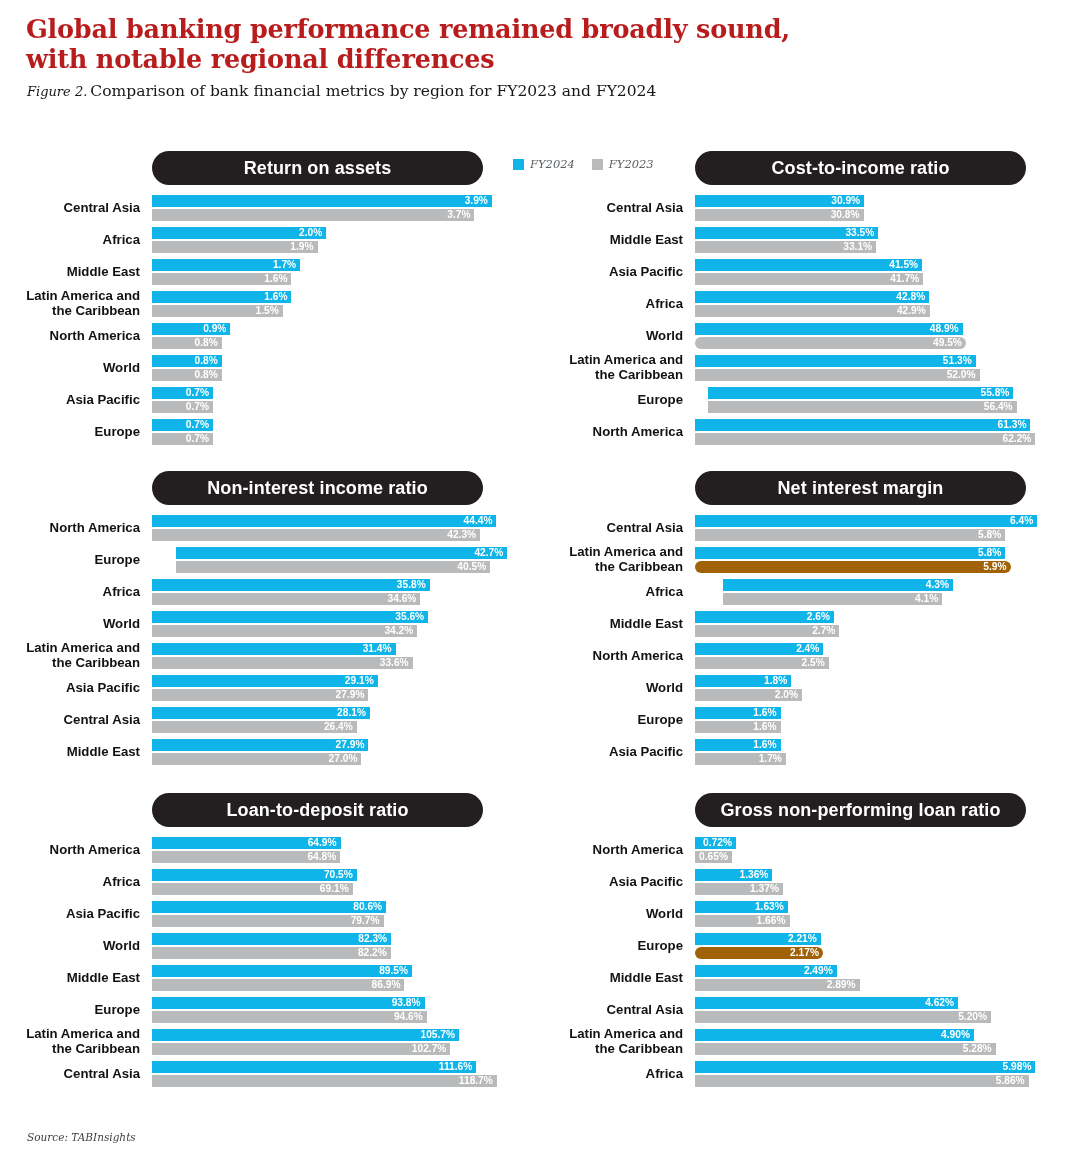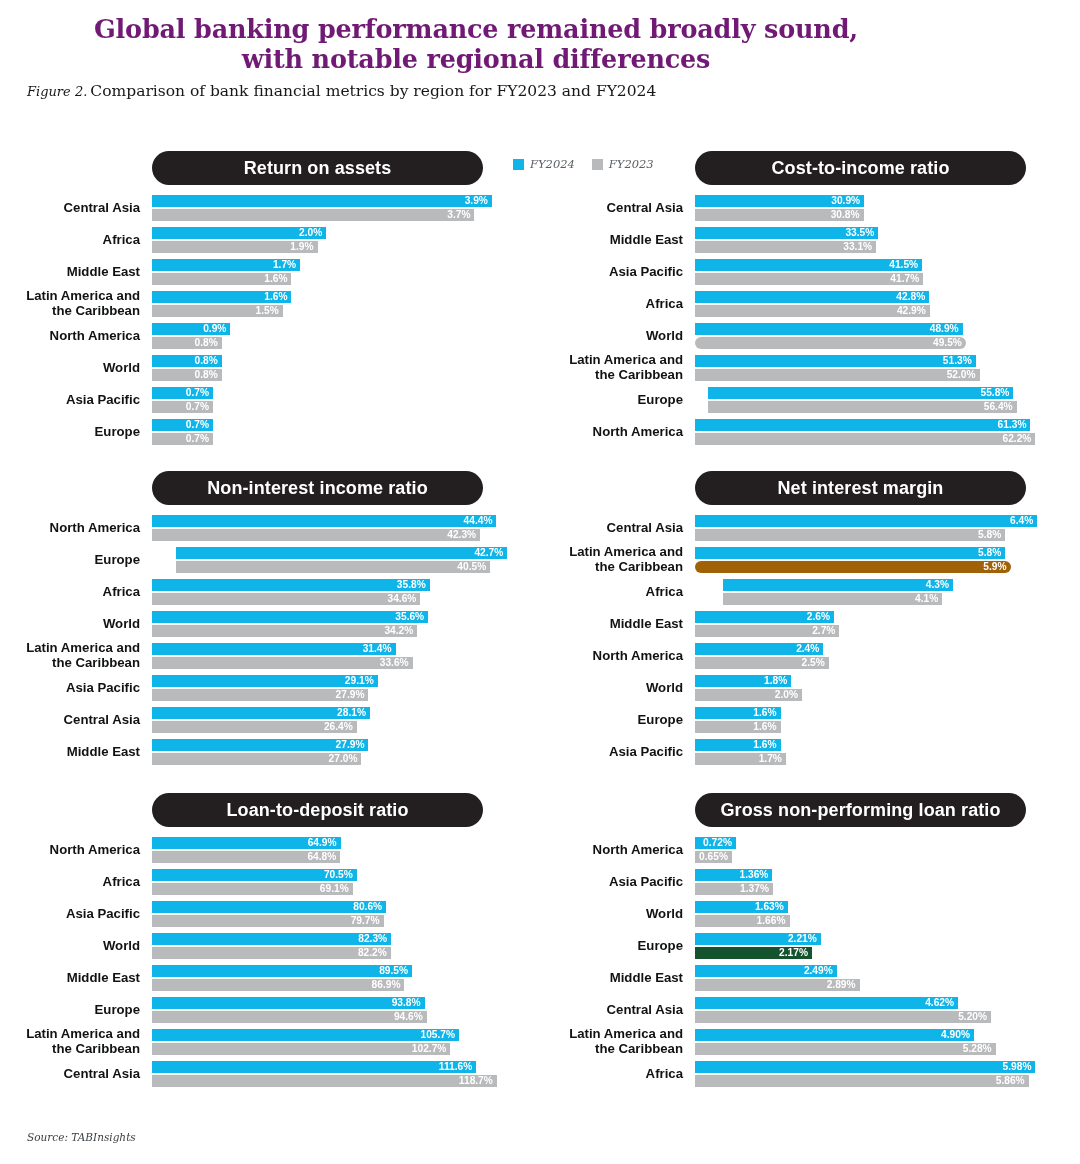--- a/index.html
+++ b/index.html
@@ -13,27 +13,26 @@
     font-family: "Liberation Sans", sans-serif;
     overflow: hidden;
     position: relative;
   }
 
   #headline {
     position: absolute;
     left: 26px;
     top: 14px;
     width: 900px;
-    color: #701a75;
+    color: #b91c1c;
     font-family: "DejaVu Serif", serif;
     font-weight: bold;
     font-size: 25.5px;
     line-height: 30px;
     letter-spacing: -0.2px;
-    text-align: center;
   }
   #headline .line { display: block; white-space: nowrap; }
 
   #subtitle {
     position: absolute;
     left: 27px;
     top: 82px;
     width: 980px;
     color: #16181a;
     font-family: "DejaVu Serif", serif;
@@ -645,21 +644,21 @@
               <span class="val">0.65%</span>
             </div>
           </div>
         </div>
         <div class="row">
           <div class="cat" style="width: 140px; right: auto; left: 0px; padding-top: 8px;">Asia Pacific</div>
           <div class="bars" style="left: 152px;">
             <div class="bar b24" style="width: 77.4323px; background: rgb(15, 181, 232);">
               <span class="val">1.36%</span>
             </div>
-            <div class="bar b23" style="width: 78.0016px; background: rgb(185, 186, 188);">
+            <div class="bar b23" style="width: 78.0016px; background: rgb(185, 186, 188); padding-left: 10px;">
               <span class="val">1.37%</span>
             </div>
           </div>
         </div>
         <div class="row">
           <div class="cat" style="width: 140px; right: auto; left: 0px; padding-top: 8px;">World</div>
           <div class="bars" style="left: 152px;">
             <div class="bar b24" style="width: 92.8048px; background: rgb(15, 181, 232);">
               <span class="val">1.63%</span>
             </div>
@@ -667,21 +666,21 @@
               <span class="val">1.66%</span>
             </div>
           </div>
         </div>
         <div class="row">
           <div class="cat" style="width: 140px; right: auto; left: 0px; padding-top: 8px;">Europe</div>
           <div class="bars" style="left: 152px;">
             <div class="bar b24" style="width: 125.827px; background: rgb(15, 181, 232);">
               <span class="val">2.21%</span>
             </div>
-            <div class="bar b23" style="width: 117px; background: #14532d;">
+            <div class="bar b23" style="width: 128px; background: #a16207; border-radius: 6px;">
               <span class="val">2.17%</span>
             </div>
           </div>
         </div>
         <div class="row">
           <div class="cat" style="width: 140px; right: auto; left: 0px; padding-top: 8px;">Middle East</div>
           <div class="bars" style="left: 152px;">
             <div class="bar b24" style="width: 141.769px; background: rgb(15, 181, 232);">
               <span class="val">2.49%</span>
             </div>

